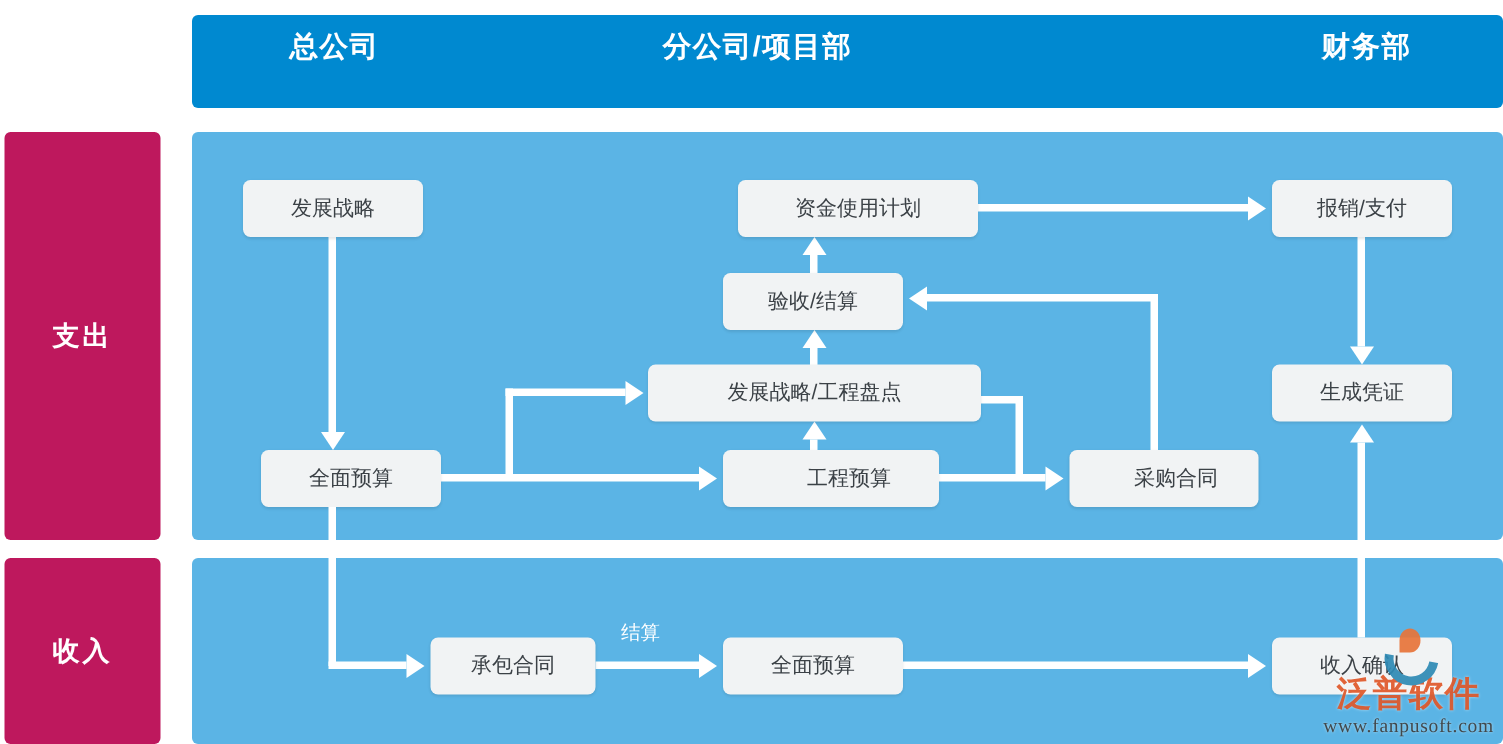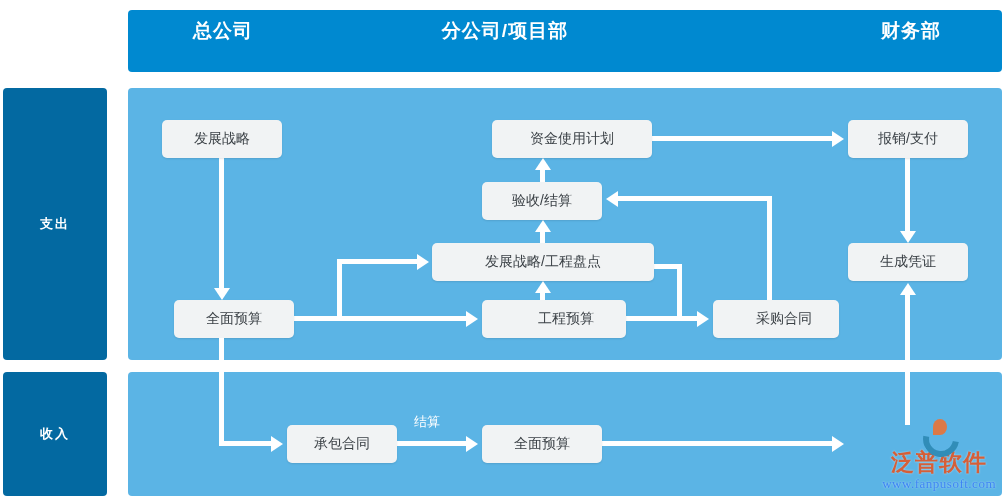--- a/index.html
+++ b/index.html
@@ -33,25 +33,25 @@
     font-weight:bold;
     letter-spacing:1px;
     white-space:nowrap;
   }
 
   
   .row-label{
     position:absolute;
     left:3px;
     width:104px;
-    background:#0369a1;
+    background:#be185d;
     border-radius:4px;
     display:flex; align-items:center; justify-content:center;
     color:#ffffff;
-    font-size:13px;
+    font-size:18px;
     font-weight:bold;
     letter-spacing:2px;
   }
   .row-label.expense{ top:88px; height:272px; }
   .row-label.income{  top:372px; height:124px; }
 
   
   .panel{
     position:absolute;
     left:128px;
@@ -150,21 +150,21 @@
     border-radius:50% 50% 50% 0;
   }
   .wm-name{
     color:#e0582a;
     font-size:23px;
     font-weight:bold;
     letter-spacing:1px;
     text-shadow:0 0 2px rgba(255,255,255,.6);
   }
   .wm-url{
-    color:#3b82f6;
+    color:#404040;
     font-size:13px;
     font-family:"Liberation Serif","DejaVu Serif",serif;
     letter-spacing:.5px;
     margin-top:-2px;
     text-shadow:0 0 2px rgba(255,255,255,.6);
     text-align:center;
   }
 </style>
 </head>
 <body>
@@ -235,20 +235,21 @@
   <div class="node" style="left:174px;top:300px;width:120px;height:38px;">全面预算</div>
   <div class="node" style="left:432px;top:243px;width:222px;height:38px;">发展战略/工程盘点</div>
   <div class="node" style="left:482px;top:300px;width:120px;height:38px;padding-left:24px;">工程预算</div>
   <div class="node" style="left:482px;top:182px;width:120px;height:38px;">验收/结算</div>
   <div class="node" style="left:460px;top:120px;width:160px;height:38px;margin-left:32px;">资金使用计划</div>
   <div class="node" style="left:713px;top:300px;width:110px;height:38px;padding-left:16px;">采购合同</div>
   <div class="node" style="left:848px;top:120px;width:120px;height:38px;">报销/支付</div>
   <div class="node" style="left:848px;top:243px;width:120px;height:38px;">生成凭证</div>
   <div class="node" style="left:287px;top:425px;width:110px;height:38px;">承包合同</div>
   <div class="node" style="left:482px;top:425px;width:120px;height:38px;">全面预算</div>
+  <div class="node" style="left:848px;top:425px;width:120px;height:38px;">收入确认</div>
 
   <div class="watermark">
     <div class="wm-row">
       <div class="wm-mark">
         <div class="c1"></div>
         <div class="c2"></div>
       </div>
       <div class="wm-name">泛普软件</div>
     </div>
     <div class="wm-url">www.fanpusoft.com</div>

